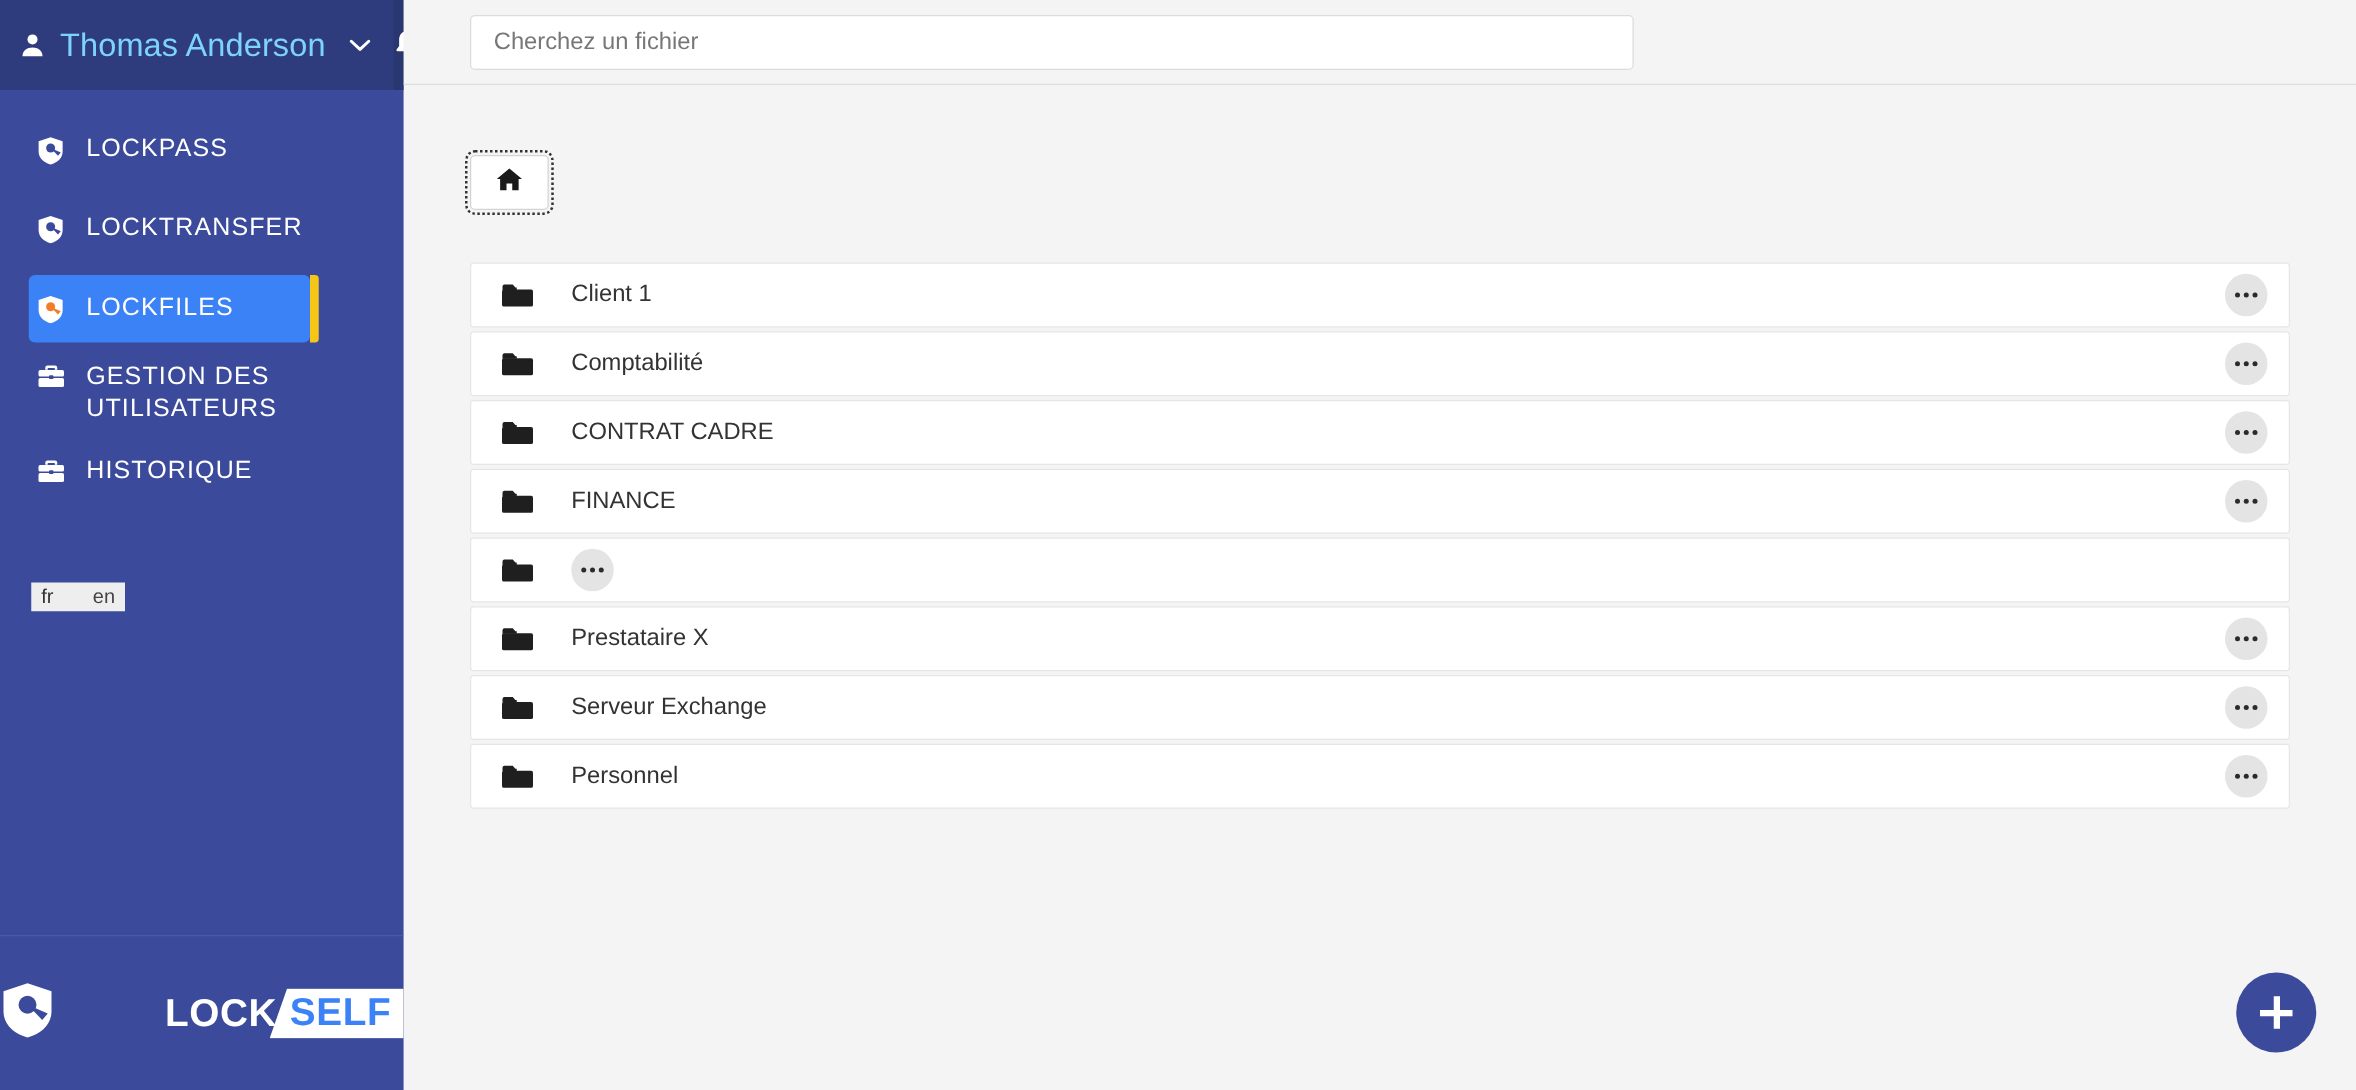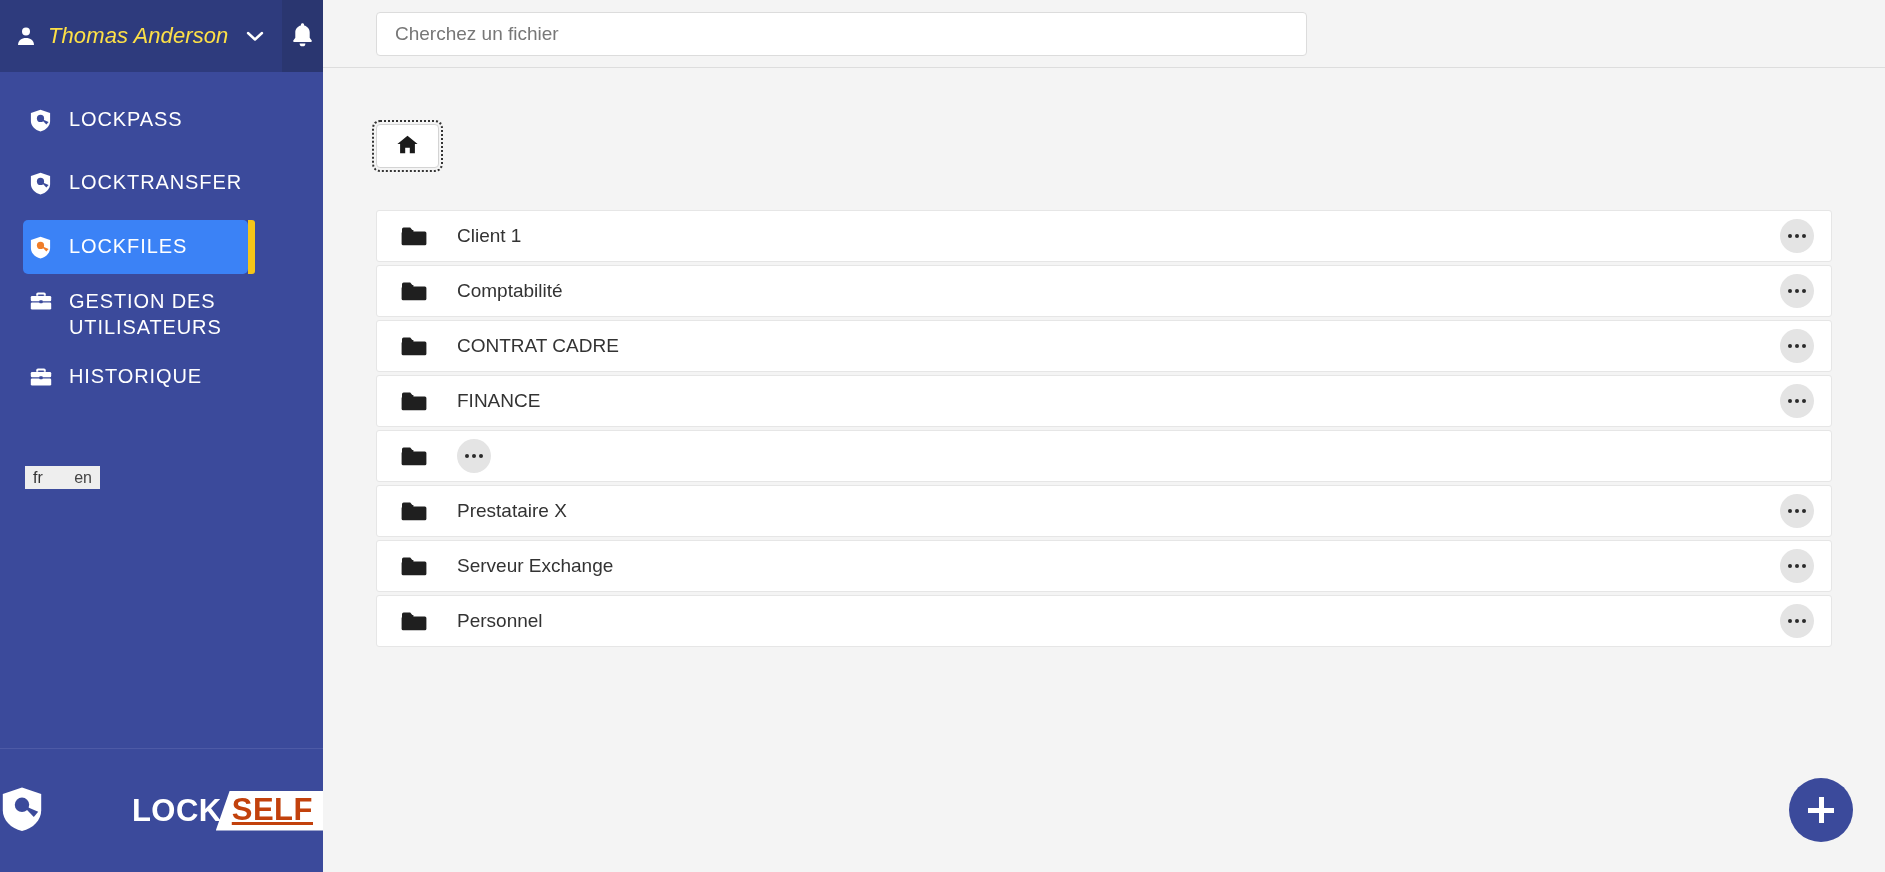--- a/index.html
+++ b/index.html
@@ -46,25 +46,24 @@
     height: 72px;
   }
 
   .user-icon {
     width: 20px; height: 20px;
     margin-right: 12px;
     display: flex; align-items: center; justify-content: center;
   }
 
   .user-name {
-    color: #fde047;
-    font-size: 22px;
+    color: #7dd3fc;
+    font-size: 26px;
     letter-spacing: .1px;
     white-space: nowrap;
-    font-style: italic;
   }
 
   .chevron {
     margin-left: 18px;
     margin-right: 18px;
     display: flex; align-items: center;
   }
 
   .bell-box {
     width: 70px;
@@ -155,26 +154,25 @@
   }
   .logo-text {
     display: flex;
     align-items: center;
     font-size: 31px;
     font-weight: bold;
     letter-spacing: .5px;
   }
   .logo-lock { color: #ffffff; }
   .logo-self {
-    color: #c2410c;
+    color: #3b82f6;
     background: #ffffff;
     padding: 1px 10px 3px 16px;
     margin-left: -6px;
     clip-path: polygon(14px 0, 100% 0, 100% 100%, 0 100%);
-    text-decoration: underline;
   }
 
   
   .main {
     flex: 1 1 auto;
     height: 872px;
     background: #f4f4f4;
     display: flex;
     flex-direction: column;
     position: relative;

